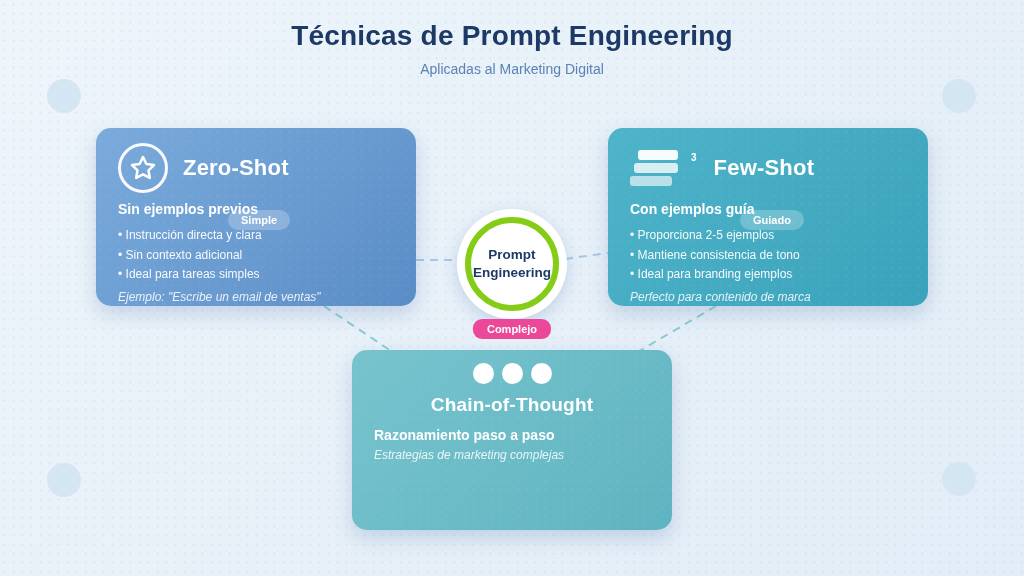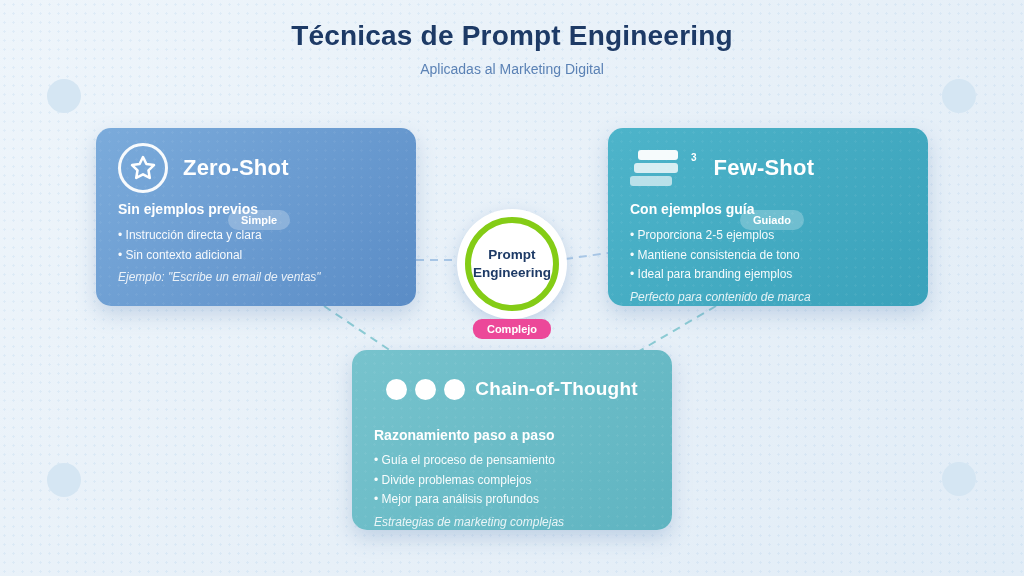--- a/index.html
+++ b/index.html
@@ -41,21 +41,21 @@
     background: radial-gradient(circle, rgba(255,255,255,0.05) 1px, transparent 1.2px) 0 0/9px 9px,
                 linear-gradient(135deg, #7babdb 0%, #6b9cd1 50%, #5a8cc6 100%); }
   .card-few { left: 608px; top: 128px; height: 178px;
     background: radial-gradient(circle, rgba(255,255,255,0.05) 1px, transparent 1.2px) 0 0/9px 9px,
                 linear-gradient(135deg, #4db4ca 0%, #44abc2 50%, #3aa2bb 100%); }
   .card-cot { left: 352px; top: 350px; height: 180px;
     background: radial-gradient(circle, rgba(255,255,255,0.05) 1px, transparent 1.2px) 0 0/9px 9px,
                 linear-gradient(135deg, #77c3cd 0%, #6bbcc7 50%, #5fb4c1 100%); }
 
   .card-header { display: flex; align-items: center; gap: 15px; height: 52px; text-align: center; }
-  .card-cot .card-header { height: 34px; margin-top: 8px; justify-content: center; gap: 10px; }
+  .card-cot .card-header { height: 34px; margin-top: 8px; justify-content: center; gap: 10px; flex-direction: column; }
   .card-title { font-size: 22px; font-weight: 700; color: #ffffff; letter-spacing: 0.2px; }
   .card-cot .card-title { font-size: 19px; }
 
   .icon-star-circle {
     width: 50px; height: 50px; border-radius: 50%;
     border: 3px solid rgba(255,255,255,0.95);
     display: flex; align-items: center; justify-content: center; flex: 0 0 auto;
   }
   .icon-bars { display: flex; flex-direction: column; gap: 3px; width: 52px; flex: 0 0 auto; }
   .icon-bars .bar { height: 10px; border-radius: 3px; background: #fff; }
@@ -124,20 +124,21 @@
       <svg width="28" height="28" viewBox="0 0 24 24">
         <path d="M12 2.6 L14.9 8.6 L21.4 9.5 L16.7 14 L17.8 20.5 L12 17.4 L6.2 20.5 L7.3 14 L2.6 9.5 L9.1 8.6 Z" fill="none" stroke="#ffffff" stroke-width="2.2" stroke-linejoin="round"></path>
       </svg>
     </div>
     <div class="card-title">Zero-Shot</div>
   </div>
   <div class="card-heading">Sin ejemplos previos</div>
   <div class="bullets">
       <div class="bullet">Instrucción directa y clara</div>
       <div class="bullet">Sin contexto adicional</div>
+      <div class="bullet">Ideal para tareas simples</div>
     </div>
   <div class="card-example">Ejemplo: "Escribe un email de ventas"</div>
   <div class="pill-badge">Simple</div>
 </div>
 
 <div class="card card-few">
   <div class="card-header">
     <div class="icon-bars">
       <div class="bar bar1"></div>
       <div class="bar bar2"></div>
@@ -159,25 +160,20 @@
 <div class="card card-cot">
   <div class="card-header">
     <div class="icon-dots">
       <div class="dot"></div>
         <div class="dot"></div>
         <div class="dot"></div>
     </div>
     <div class="card-title">Chain-of-Thought</div>
   </div>
   <div class="card-heading">Razonamiento paso a paso</div>
-  <div class="bullets">
-      <div class="bullet">Guía el proceso de pensamiento</div>
-      <div class="bullet">Divide problemas complejos</div>
-      <div class="bullet">Mejor para análisis profundos</div>
-    </div>
   <div class="card-example">Estrategias de marketing complejas</div>
 </div>
 
 <div class="center-node">
   <div class="center-ring">
     <div class="center-label">
       <span>Prompt</span><br>
       <span>Engineering</span>
     </div>
   </div>

